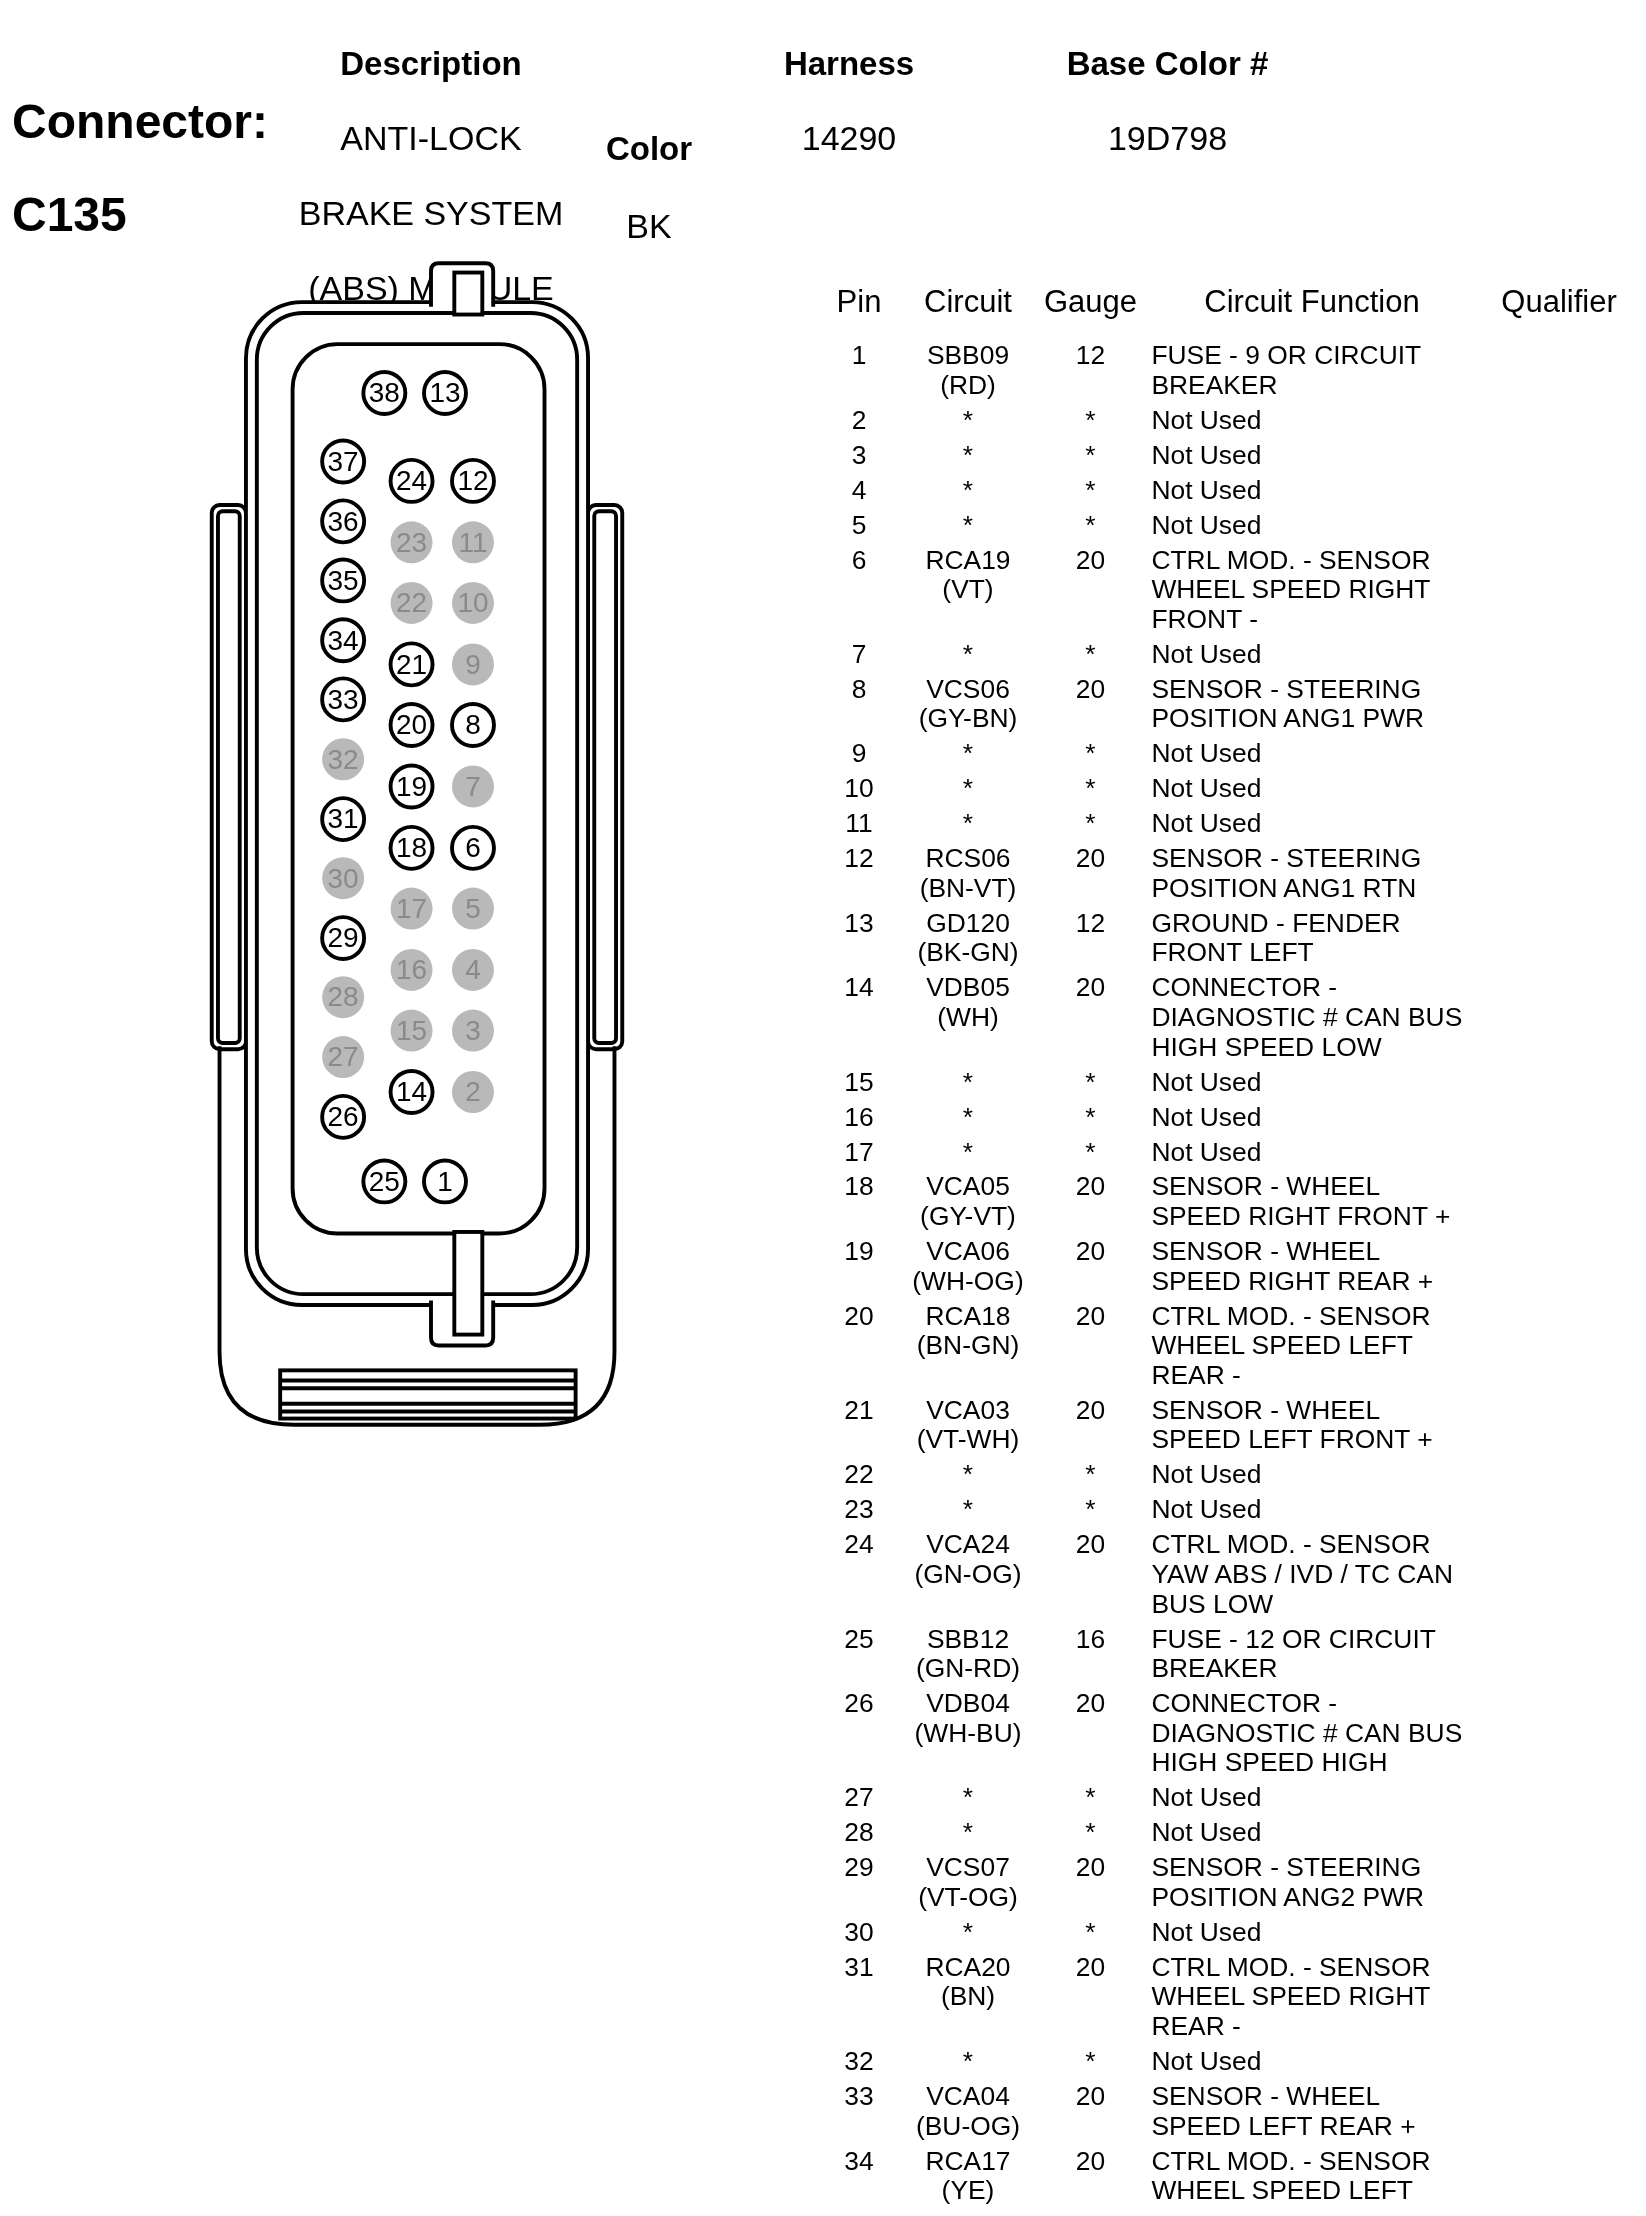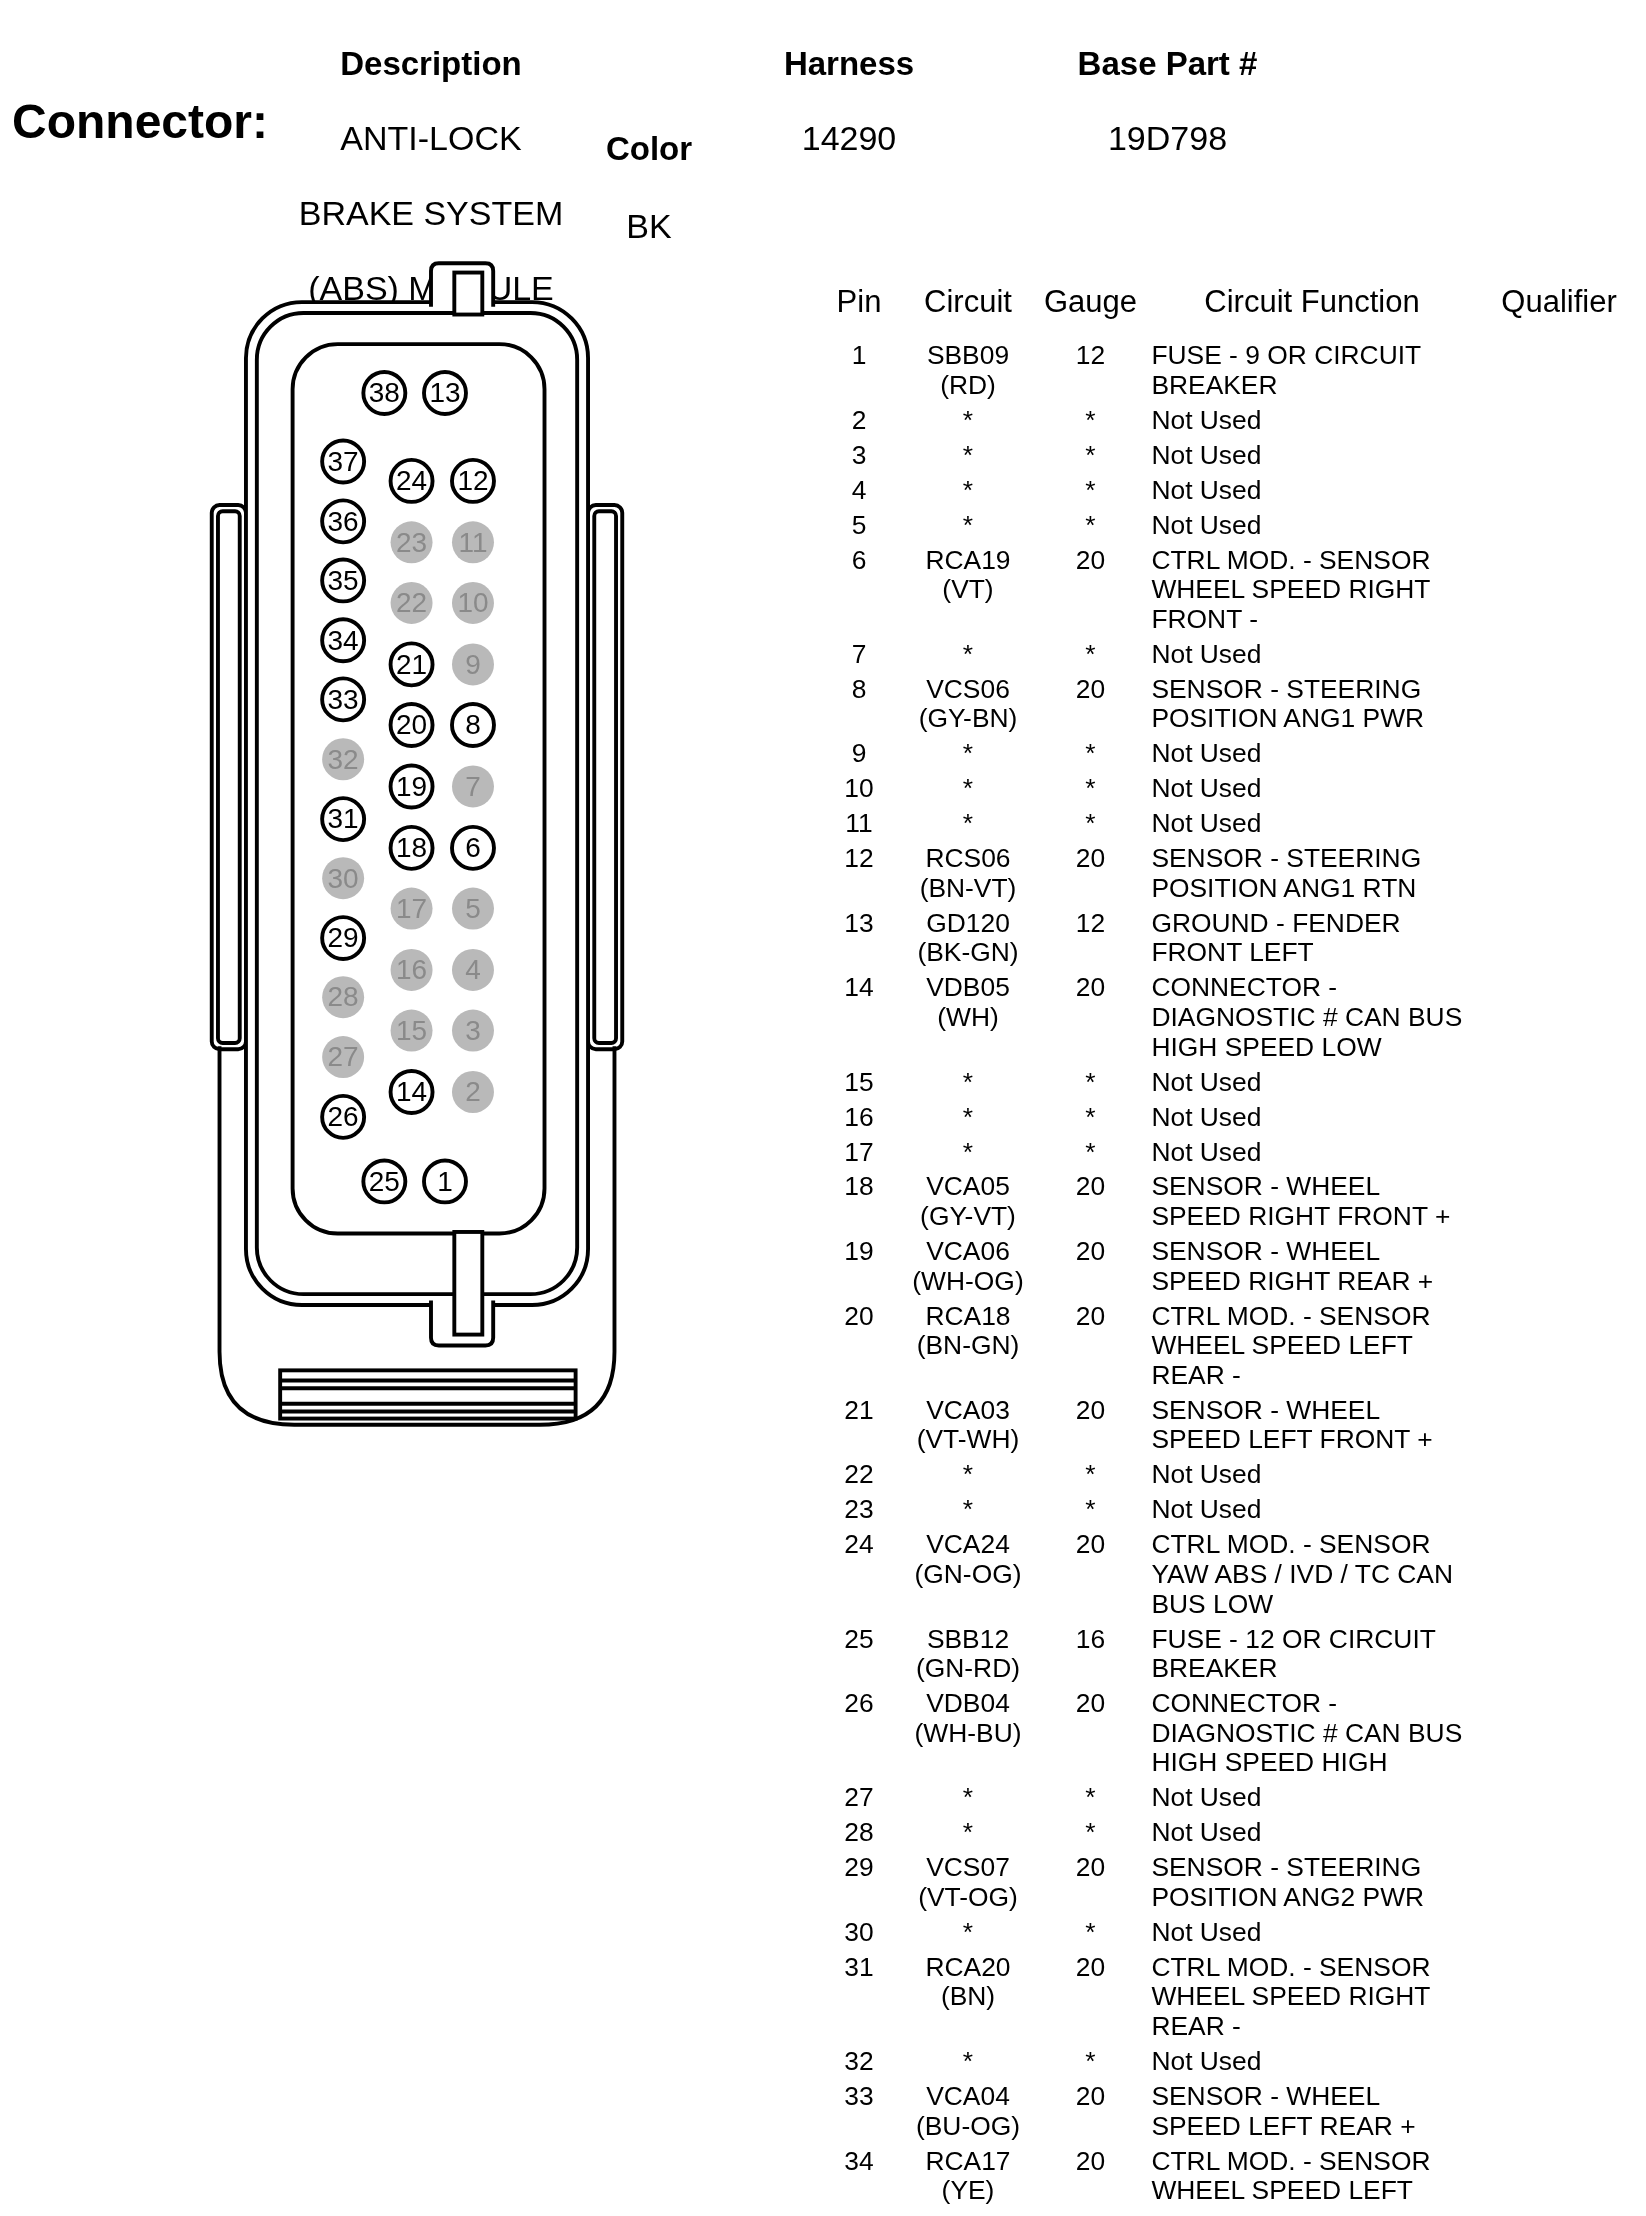--- a/index.html
+++ b/index.html
@@ -41,41 +41,42 @@
   .connector-svg .lnw { fill:#fff; stroke:#000; stroke-width:5; }
   .connector-svg text { font-family:"Liberation Sans", sans-serif; font-size:36px; text-anchor:middle; }
 </style>
 </head>
 <body>
 
 <div class="page">
 
   <div class="conn-title">
     <span>Connector:</span>
+    <span>C135</span>
   </div>
 
   <div class="hcol col-desc">
     <div class="col-label">Description</div>
     <div class="col-value">ANTI-LOCK
 BRAKE SYSTEM
 (ABS) MODULE</div>
   </div>
 
   <div class="hcol col-color">
     <div class="col-label">Color</div>
     <div class="col-value">BK</div>
   </div>
 
   <div class="hcol col-harness">
     <div class="col-label">Harness</div>
     <div class="col-value">14290</div>
   </div>
 
   <div class="hcol col-base">
-    <div class="col-label">Base Part #</div>
+    <div class="col-label">Base Color #</div>
     <div class="col-value">19D798</div>
   </div>
 
 
   <svg class="connector-svg" width="420" height="1174" viewBox="0 0 540 1510">
 
     <rect class="lnw" x="6" y="319" width="44" height="700" rx="10"></rect>
     <rect class="ln" x="14" y="327" width="28" height="684" rx="6"></rect>
     <rect class="lnw" x="490" y="319" width="44" height="700" rx="10"></rect>
     <rect class="ln" x="498" y="327" width="28" height="684" rx="6"></rect>

